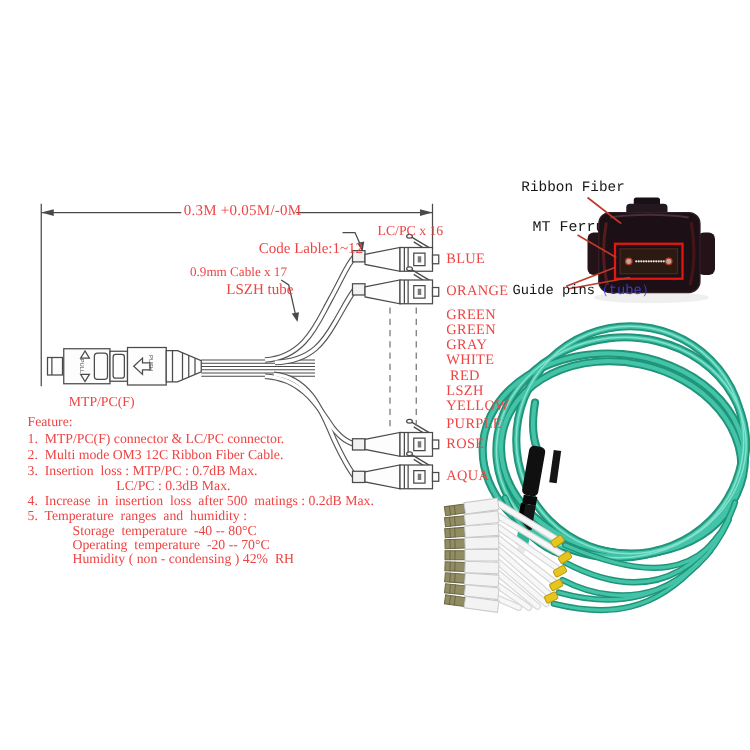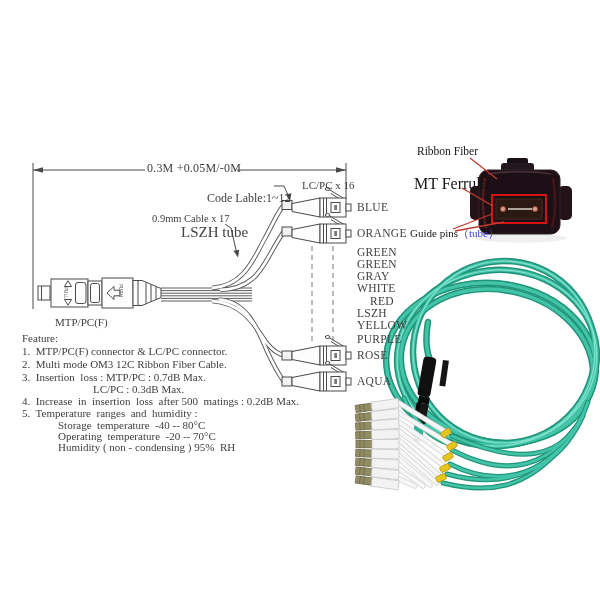--- a/index.html
+++ b/index.html
@@ -1,21 +1,21 @@
 <!DOCTYPE html>
 <html><head>
 <meta charset="utf-8">
 <style>
   html,body{margin:0;padding:0;background:#fff;}
   .canvas{position:relative;width:600px;height:600px;background:#ffffff;overflow:hidden;
           font-family:"Liberation Serif",serif;}
   svg{position:absolute;left:0;top:0;}
-  .t{position:absolute;font-family:"Liberation Serif",serif;color:#404040;white-space:pre;
+  .t{position:absolute;font-family:"Liberation Serif",serif;color:#ef4444;white-space:pre;
      font-size:11px;line-height:1.05;}
-  .sans{font-family:Liberation Serif, serif;color:#161616;font-size:11px;}
+  .sans{font-family:Liberation Mono, monospace;color:#161616;font-size:11px;}
   .dim{font-size:12px;letter-spacing:.2px;}
   .clabel{letter-spacing:.3px;font-size:11.5px;}
   .vtext{writing-mode:vertical-rl;font-size:4.6px;font-family:"Liberation Sans",sans-serif;
          color:#4a4a4a;letter-spacing:0;}
   .holes{color:#3b3bd0;}
 </style>
 </head>
 <body>
 
 <div class="canvas">
@@ -294,49 +294,49 @@
         <rect x="16" y="-4.6" width="27" height="9.2" fill="#f3f3f3" stroke="#c9c9c9"></rect>
       </g>
     </g>
   </g>
 </svg>
 
 <span class="t dim" style="left:147px;top:162px">0.3M +0.05M/-0M</span>
 <span class="t" style="left:207px;top:192px;font-size:12px">Code Lable:1~12</span>
 <span class="t" style="left:302px;top:180px">LC/PC x 16</span>
 <span class="t" style="left:152px;top:213px;font-size:10.5px">0.9mm Cable x 17</span>
-<span class="t" style="left:181px;top:225px;font-size:15px">LSZH tube</span>
+<span class="t" style="left:181px;top:225px;font-size:12px">LSZH tube</span>
 <span class="t" style="left:55px;top:317px">MTP/PC(F)</span>
 
 <span class="vtext" style="position:absolute;left:63px;top:287px">PULL</span>
 <span class="vtext" style="position:absolute;left:118px;top:284px">PUSH</span>
 
 <span class="t clabel" style="left:357px;top:201px">BLUE</span>
 <span class="t clabel" style="left:357px;top:227px">ORANGE</span>
 <span class="t clabel" style="left:357px;top:246px">GREEN</span>
 <span class="t clabel" style="left:357px;top:258px">GREEN</span>
 <span class="t clabel" style="left:357px;top:270px">GRAY</span>
 <span class="t clabel" style="left:357px;top:282px">WHITE</span>
-<span class="t clabel" style="left:370px;top:295px">RED</span>
+<span class="t clabel" style="left:360px;top:295px">RED</span>
 <span class="t clabel" style="left:357px;top:307px">LSZH</span>
 <span class="t clabel" style="left:357px;top:319px">YELLOW</span>
 <span class="t clabel" style="left:357px;top:333px">PURPLE</span>
 <span class="t clabel" style="left:357px;top:349px">ROSE</span>
 <span class="t clabel" style="left:357px;top:375px">AQUA</span>
 
 <div>
   <div class="t" style="left:22px;top:333px">Feature:</div>
   <div class="t" style="left:22px;top:346px">1.  MTP/PC(F) connector &amp; LC/PC connector.</div>
   <div class="t" style="left:22px;top:359px">2.  Multi mode OM3 12C Ribbon Fiber Cable.</div>
   <div class="t" style="left:22px;top:372px">3.  Insertion  loss : MTP/PC : 0.7dB Max.</div>
   <div class="t" style="left:93px;top:384px">LC/PC : 0.3dB Max.</div>
   <div class="t" style="left:22px;top:396px">4.  Increase  in  insertion  loss  after 500  matings : 0.2dB Max.</div>
   <div class="t" style="left:22px;top:408px">5.  Temperature  ranges  and  humidity :</div>
   <div class="t" style="left:58px;top:420px">Storage  temperature  -40 -- 80°C</div>
   <div class="t" style="left:58px;top:431px">Operating  temperature  -20 -- 70°C</div>
-  <div class="t" style="left:58px;top:442px">Humidity ( non - condensing ) 95%  RH</div>
+  <div class="t" style="left:58px;top:442px">Humidity ( non - condensing ) 42%  RH</div>
 </div>
 
 <span class="t sans" style="left:417px;top:145px;font-size:11.5px">Ribbon Fiber</span>
-<span class="t sans" style="left:414px;top:176px;font-size:16px">MT Ferrule</span>
+<span class="t sans" style="left:426px;top:176px;font-size:12px">MT Ferrule</span>
 <span class="t sans" style="left:410px;top:228px;font-size:11px"><span>Guide pins</span><span class="holes">（tube）</span></span>
 
 </div>
 
 </body></html>

